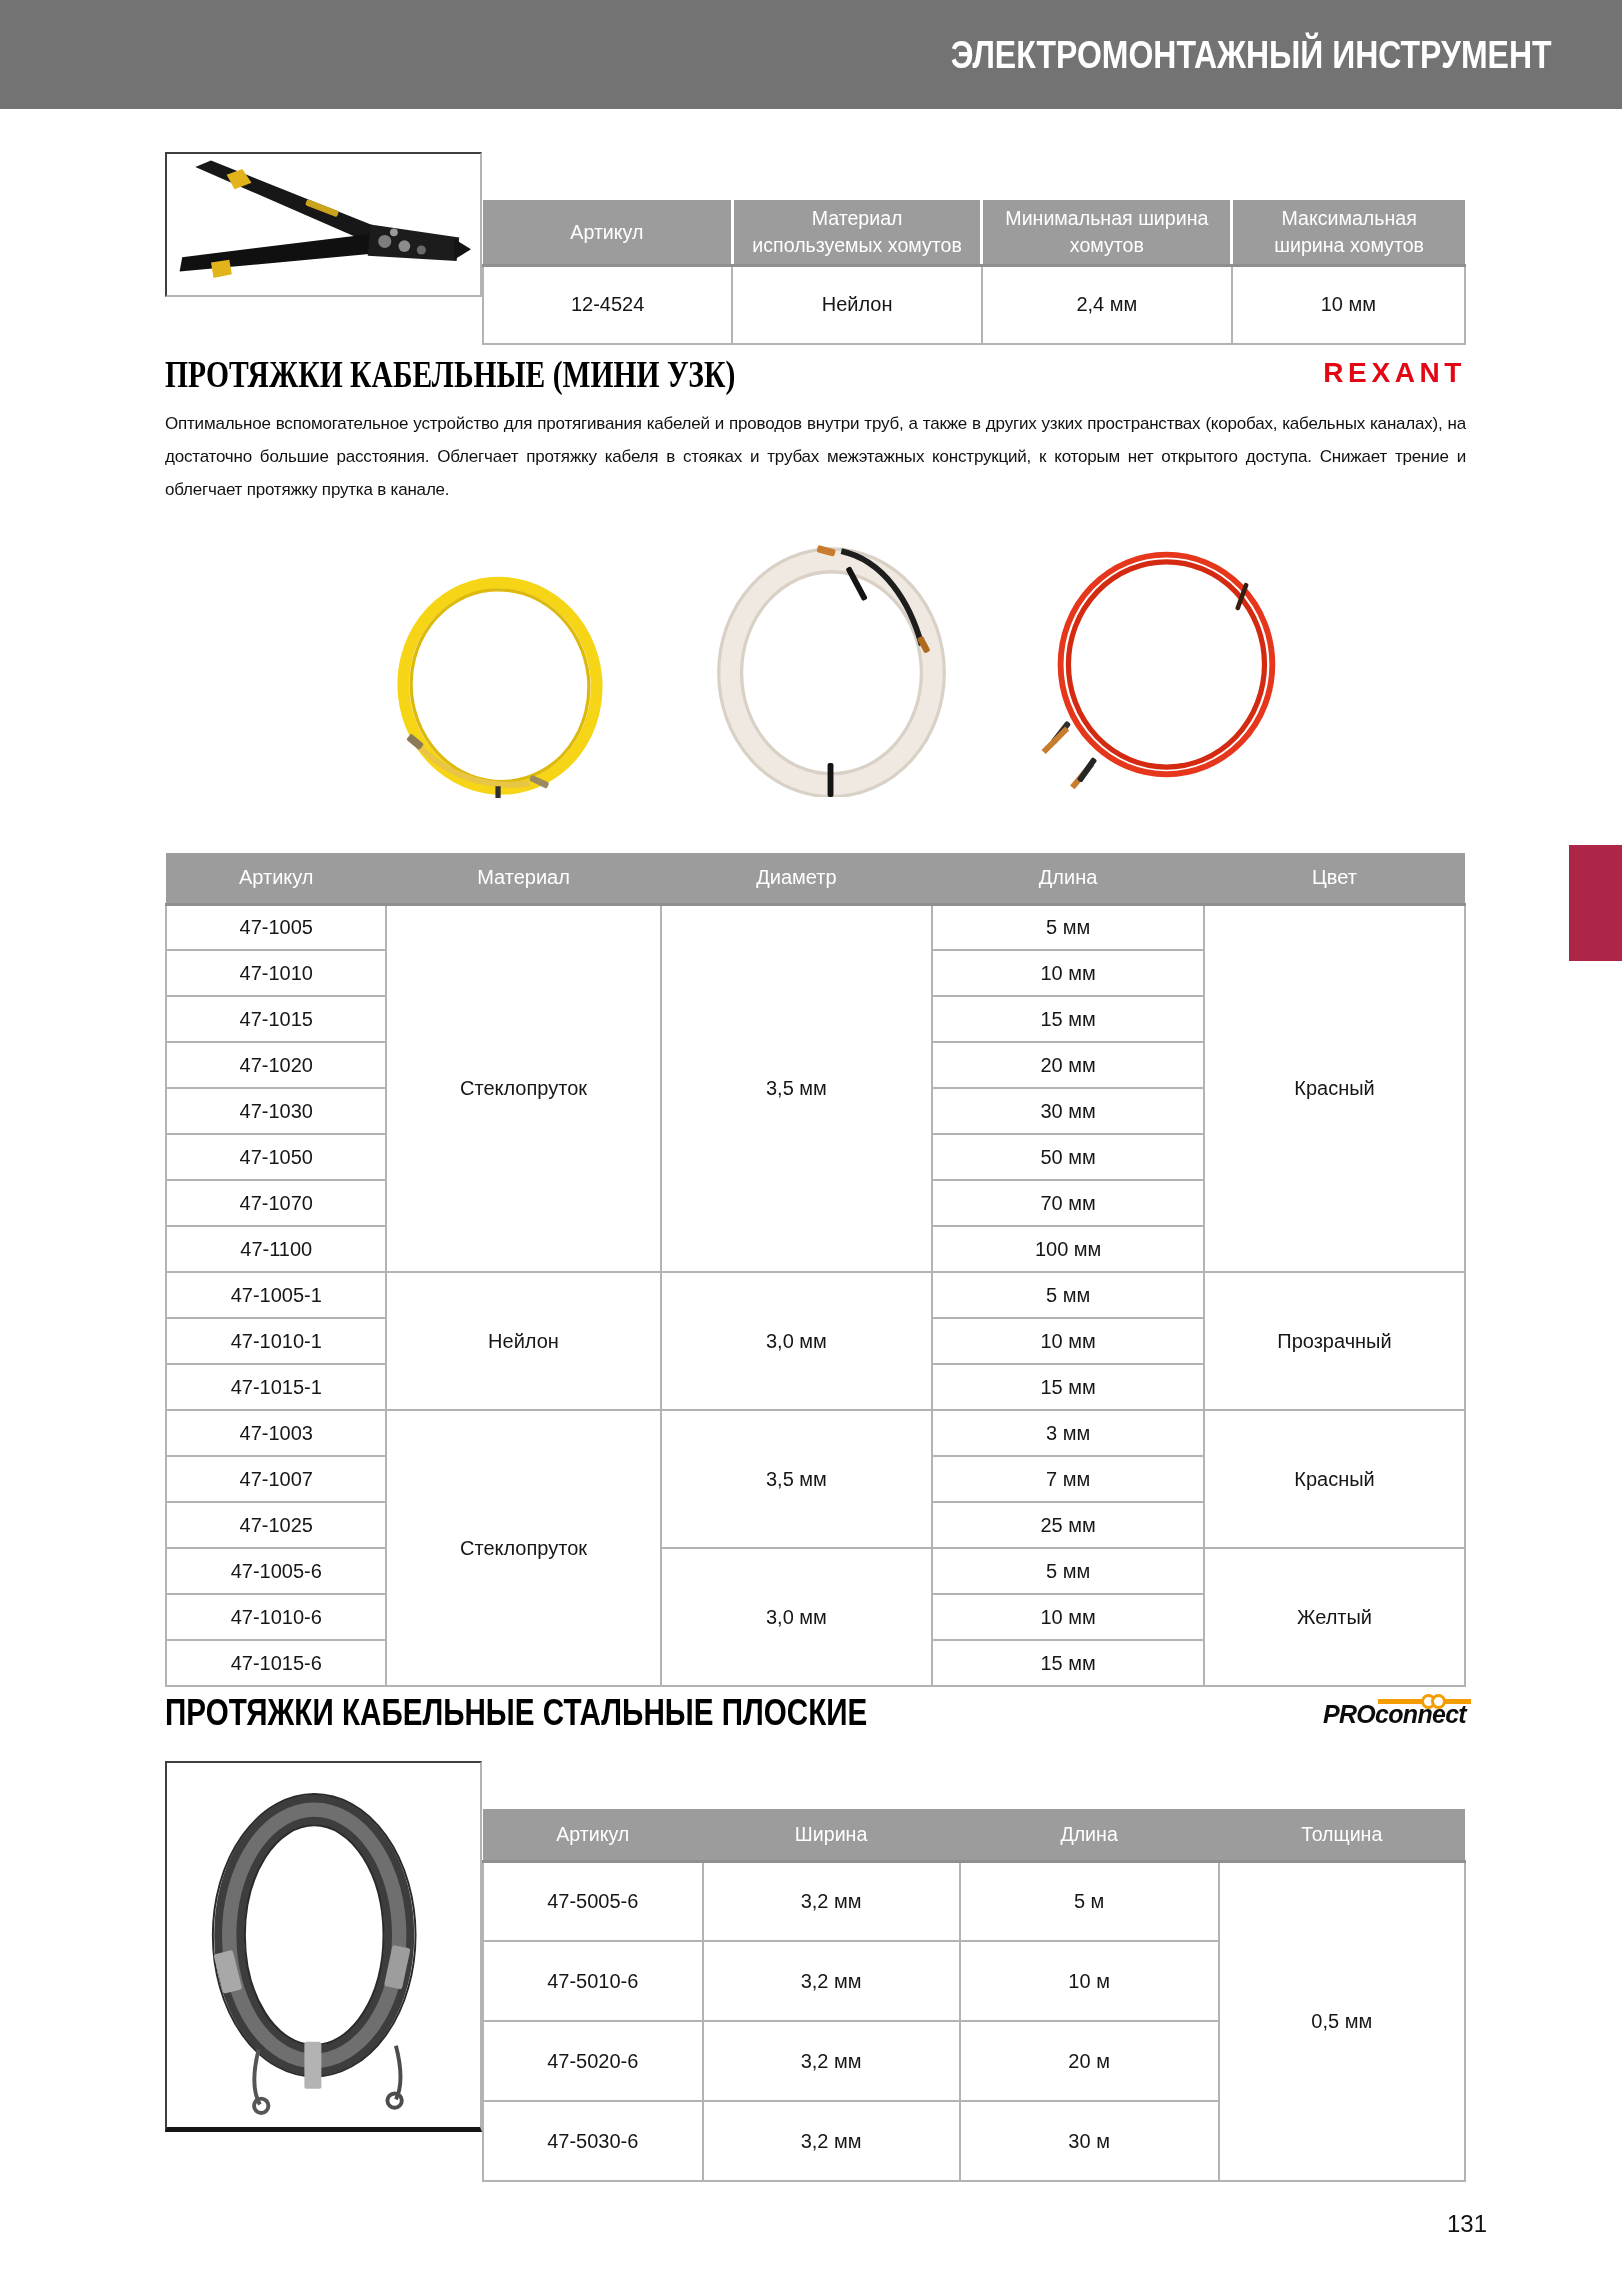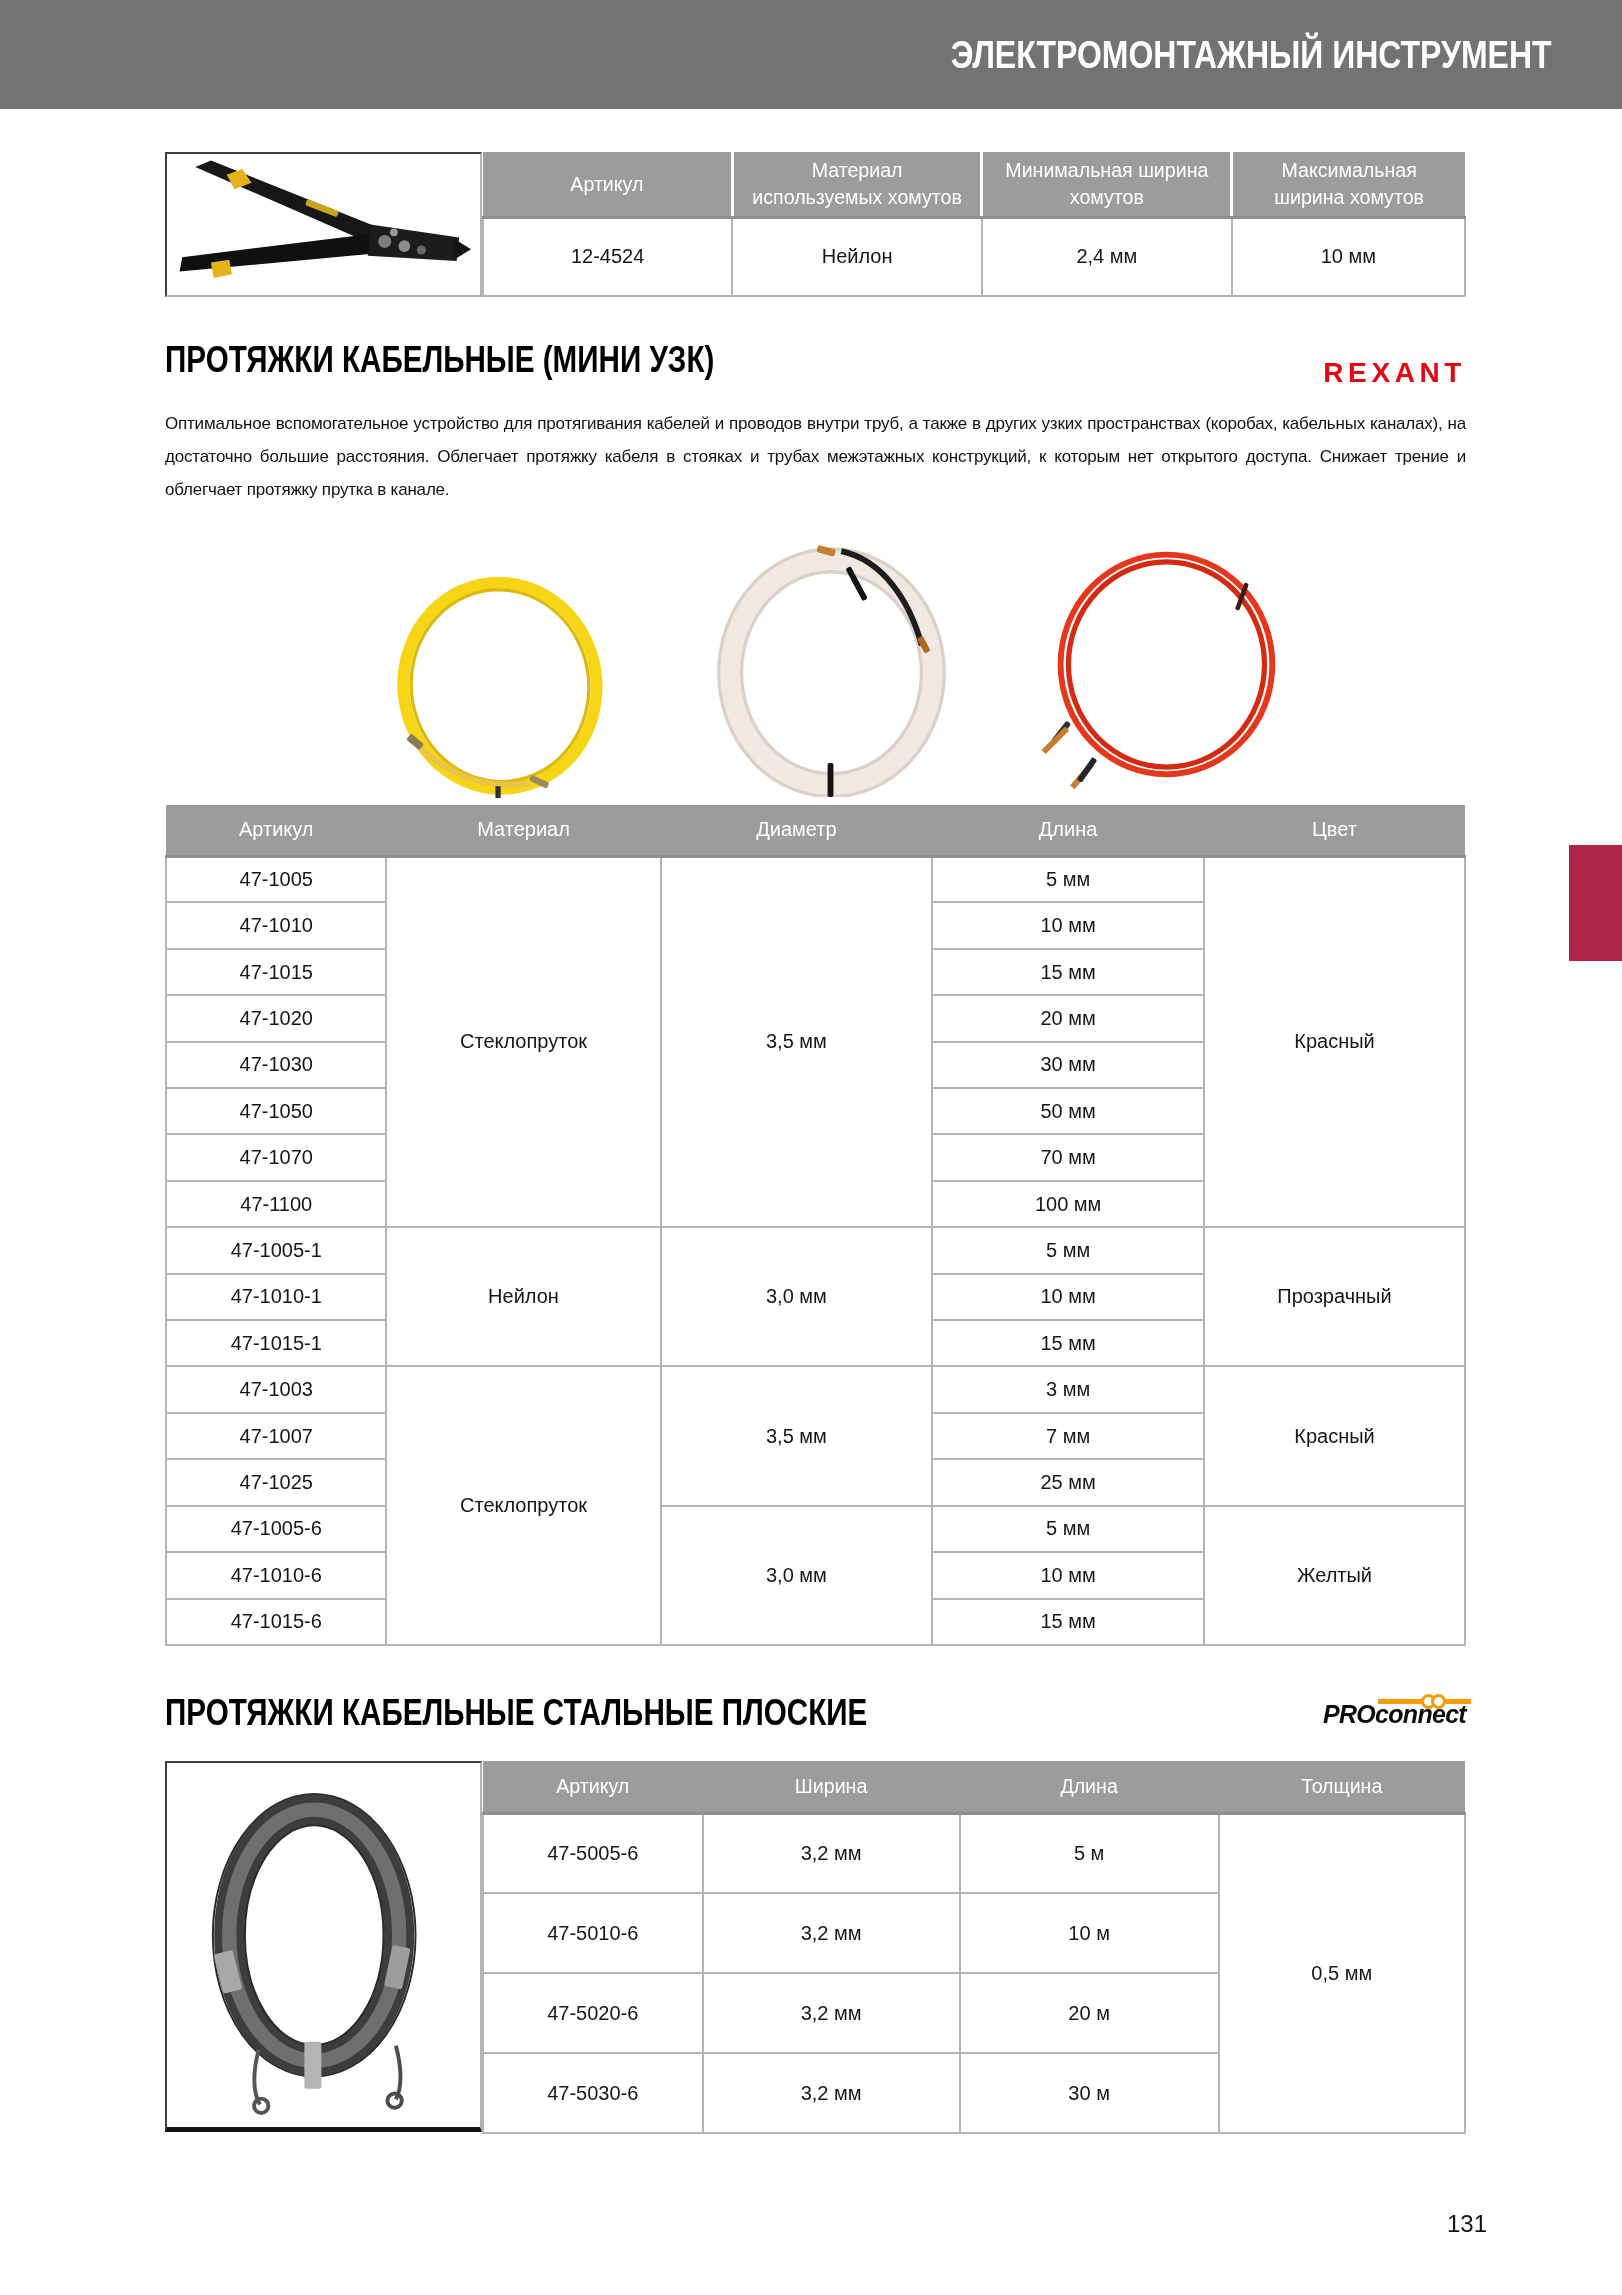--- a/index.html
+++ b/index.html
@@ -18,21 +18,21 @@
   .condensed{display:inline-block;transform:scaleX(0.8);transform-origin:left center;white-space:nowrap;}
 
   
   .prod{position:absolute;display:flex;align-items:stretch;}
   .imgcell{
     width:317px;box-sizing:border-box;background:#fff;
     border:2.6px solid #b3b3b3;border-top:2px solid #3f3f3f;border-left:2px solid #3f3f3f;
     display:flex;align-items:center;justify-content:center;
   }
   .imgcell.steelbottom{border-bottom:5.2px solid #151515;}
-  .tblwrap{flex:1;}
+  .tblwrap{flex:1;margin-top:48px;}
   table{border-collapse:collapse;width:100%;height:100%;table-layout:fixed;}
   th{
     background:#9c9c9c;color:#ffffff;font-weight:normal;font-size:19.6px;line-height:1.35;
     vertical-align:middle;text-align:center;padding:2.6px 11.8px;border:none;border-bottom:3.3px solid #8f8f8f;
   }
   .topsep th + th{border-left:3.3px solid #ffffff;}
   td{
     border:2.6px solid #b3b3b3;background:#fff;text-align:center;vertical-align:middle;
     font-size:20px;color:#161616;padding:0 5.2px;
   }
@@ -112,21 +112,21 @@
             <td>12-4524</td>
             <td>Нейлон</td>
             <td>2,4 мм</td>
             <td>10 мм</td>
           </tr>
         </tbody>
       </table>
   </div>
 </div>
 
-<div class="sectitle" style="top:339px;">
+<div class="sectitle" style="top:353px;font-family:Liberation Serif, serif;">
   <span class="condensed">ПРОТЯЖКИ КАБЕЛЬНЫЕ (МИНИ УЗК)</span>
 </div>
 <div class="brand-rexant" style="top:357px;right:157px;">REXANT</div>
 
 <div class="desc" style="top:407px;">Оптимальное вспомогательное устройство для протягивания кабелей и проводов внутри труб, а также в других узких пространствах (коробах, кабельных каналах), на достаточно большие расстояния. Облегчает протяжку кабеля в стояках и трубах межэтажных конструкций, к которым нет открытого доступа. Снижает трение и облегчает протяжку прутка в канале.</div>
 
 <div class="coilbox" style="left:366px;top:576px;">
   <svg width="268" height="222" viewBox="0 0 410 340">
     <ellipse cx="205" cy="168" rx="148" ry="158" fill="none" stroke="#f6d517" stroke-width="18" transform="rotate(-6 205 168)"></ellipse>
     <ellipse cx="205" cy="168" rx="136" ry="147" fill="none" stroke="#dcb90c" stroke-width="5" transform="rotate(-6 205 168)"></ellipse>

